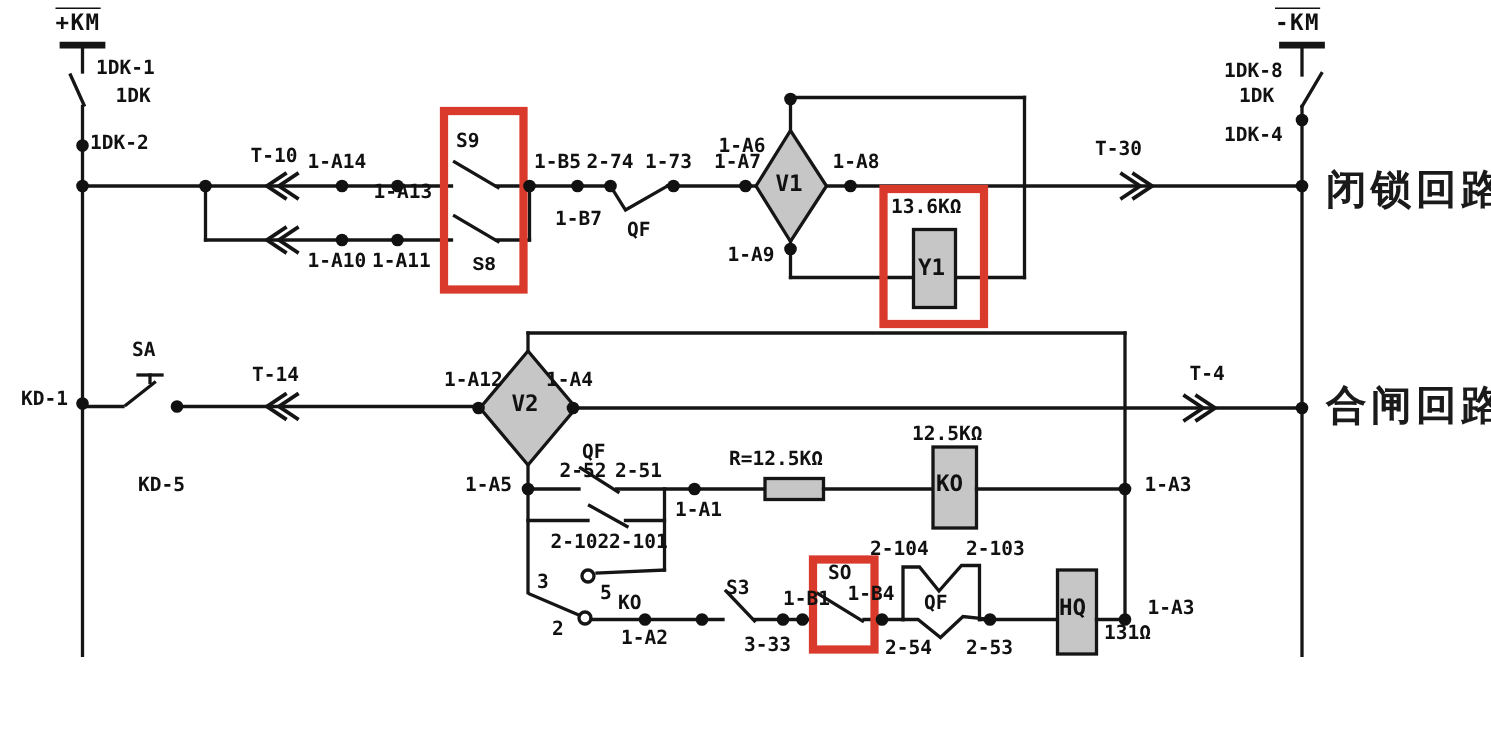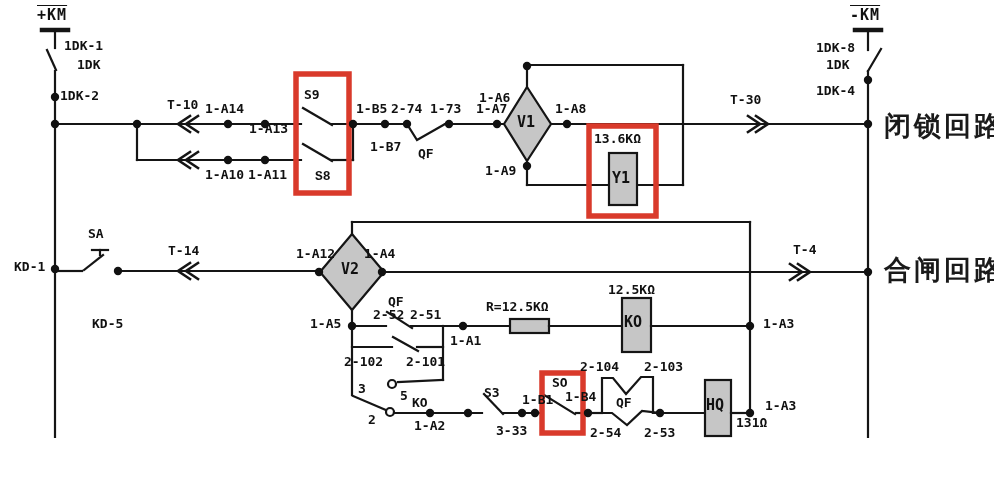--- a/index.html
+++ b/index.html
@@ -223,21 +223,21 @@
       <div class="lbl" style="left: 793px; top: 242px;">T-4</div>
       <div class="lbl" style="left: 310px; top: 316px;">1-A5</div>
       <div class="lbl" style="left: 388px; top: 294px;">QF</div>
       <div class="lbl" style="left: 356px; top: 307px; margin-left: 17px;">2-52</div>
       <div class="lbl" style="left: 410px; top: 307px;">2-51</div>
       <div class="lbl" style="left: 450px; top: 333px;">1-A1</div>
       <div class="lbl" style="left: 486px; top: 299px;">R=12.5KΩ</div>
       <div class="lbl" style="left: 608px; top: 282px;">12.5KΩ</div>
       <div class="lbl lbl-lg" style="left: 624px; top: 314px;">KO</div>
       <div class="lbl" style="left: 763px; top: 316px;">1-A3</div>
-      <div class="lbl" style="left: 344px; top: 354px;">2-102</div>
+      <div class="lbl" style="left: 367px; top: 354px;">2-102</div>
       <div class="lbl" style="left: 406px; top: 354px;">2-101</div>
       <div class="lbl" style="left: 358px; top: 381px;">3</div>
       <div class="lbl" style="left: 400px; top: 388px;">5</div>
       <div class="lbl" style="left: 412px; top: 395px;">KO</div>
       <div class="lbl" style="left: 368px; top: 412px;">2</div>
       <div class="lbl" style="left: 414px; top: 418px;">1-A2</div>
       <div class="lbl" style="left: 484px; top: 385px;">S3</div>
       <div class="lbl" style="left: 496px; top: 423px;">3-33</div>
       <div class="lbl" style="left: 522px; top: 392px;">1-B1</div>
       <div class="lbl" style="left: 552px; top: 375px;">SO</div>

